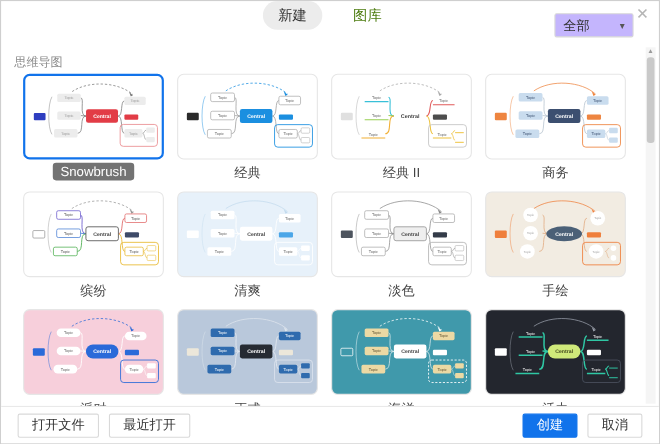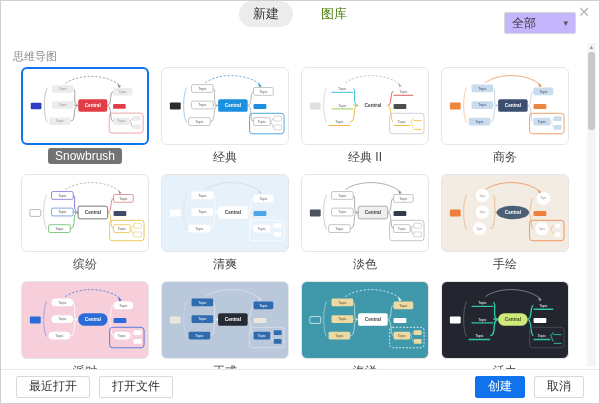--- a/index.html
+++ b/index.html
@@ -482,20 +482,20 @@
     <div class="tlabel"><span>活力</span></div>
   </div>
 </div>
     <div class="sbar">
       <div class="up">▲</div>
       <div class="thumb"></div>
     </div>
   </div>
 
   <div class="ftr">
+    <button class="btn">打开文件</button>
     <button class="btn">最近打开</button>
-    <button class="btn">打开文件</button>
     <span class="spacer"></span>
     <button class="btn primary">创建</button>
     <button class="btn">取消</button>
   </div>
 
 </div>
 
 </body></html>

